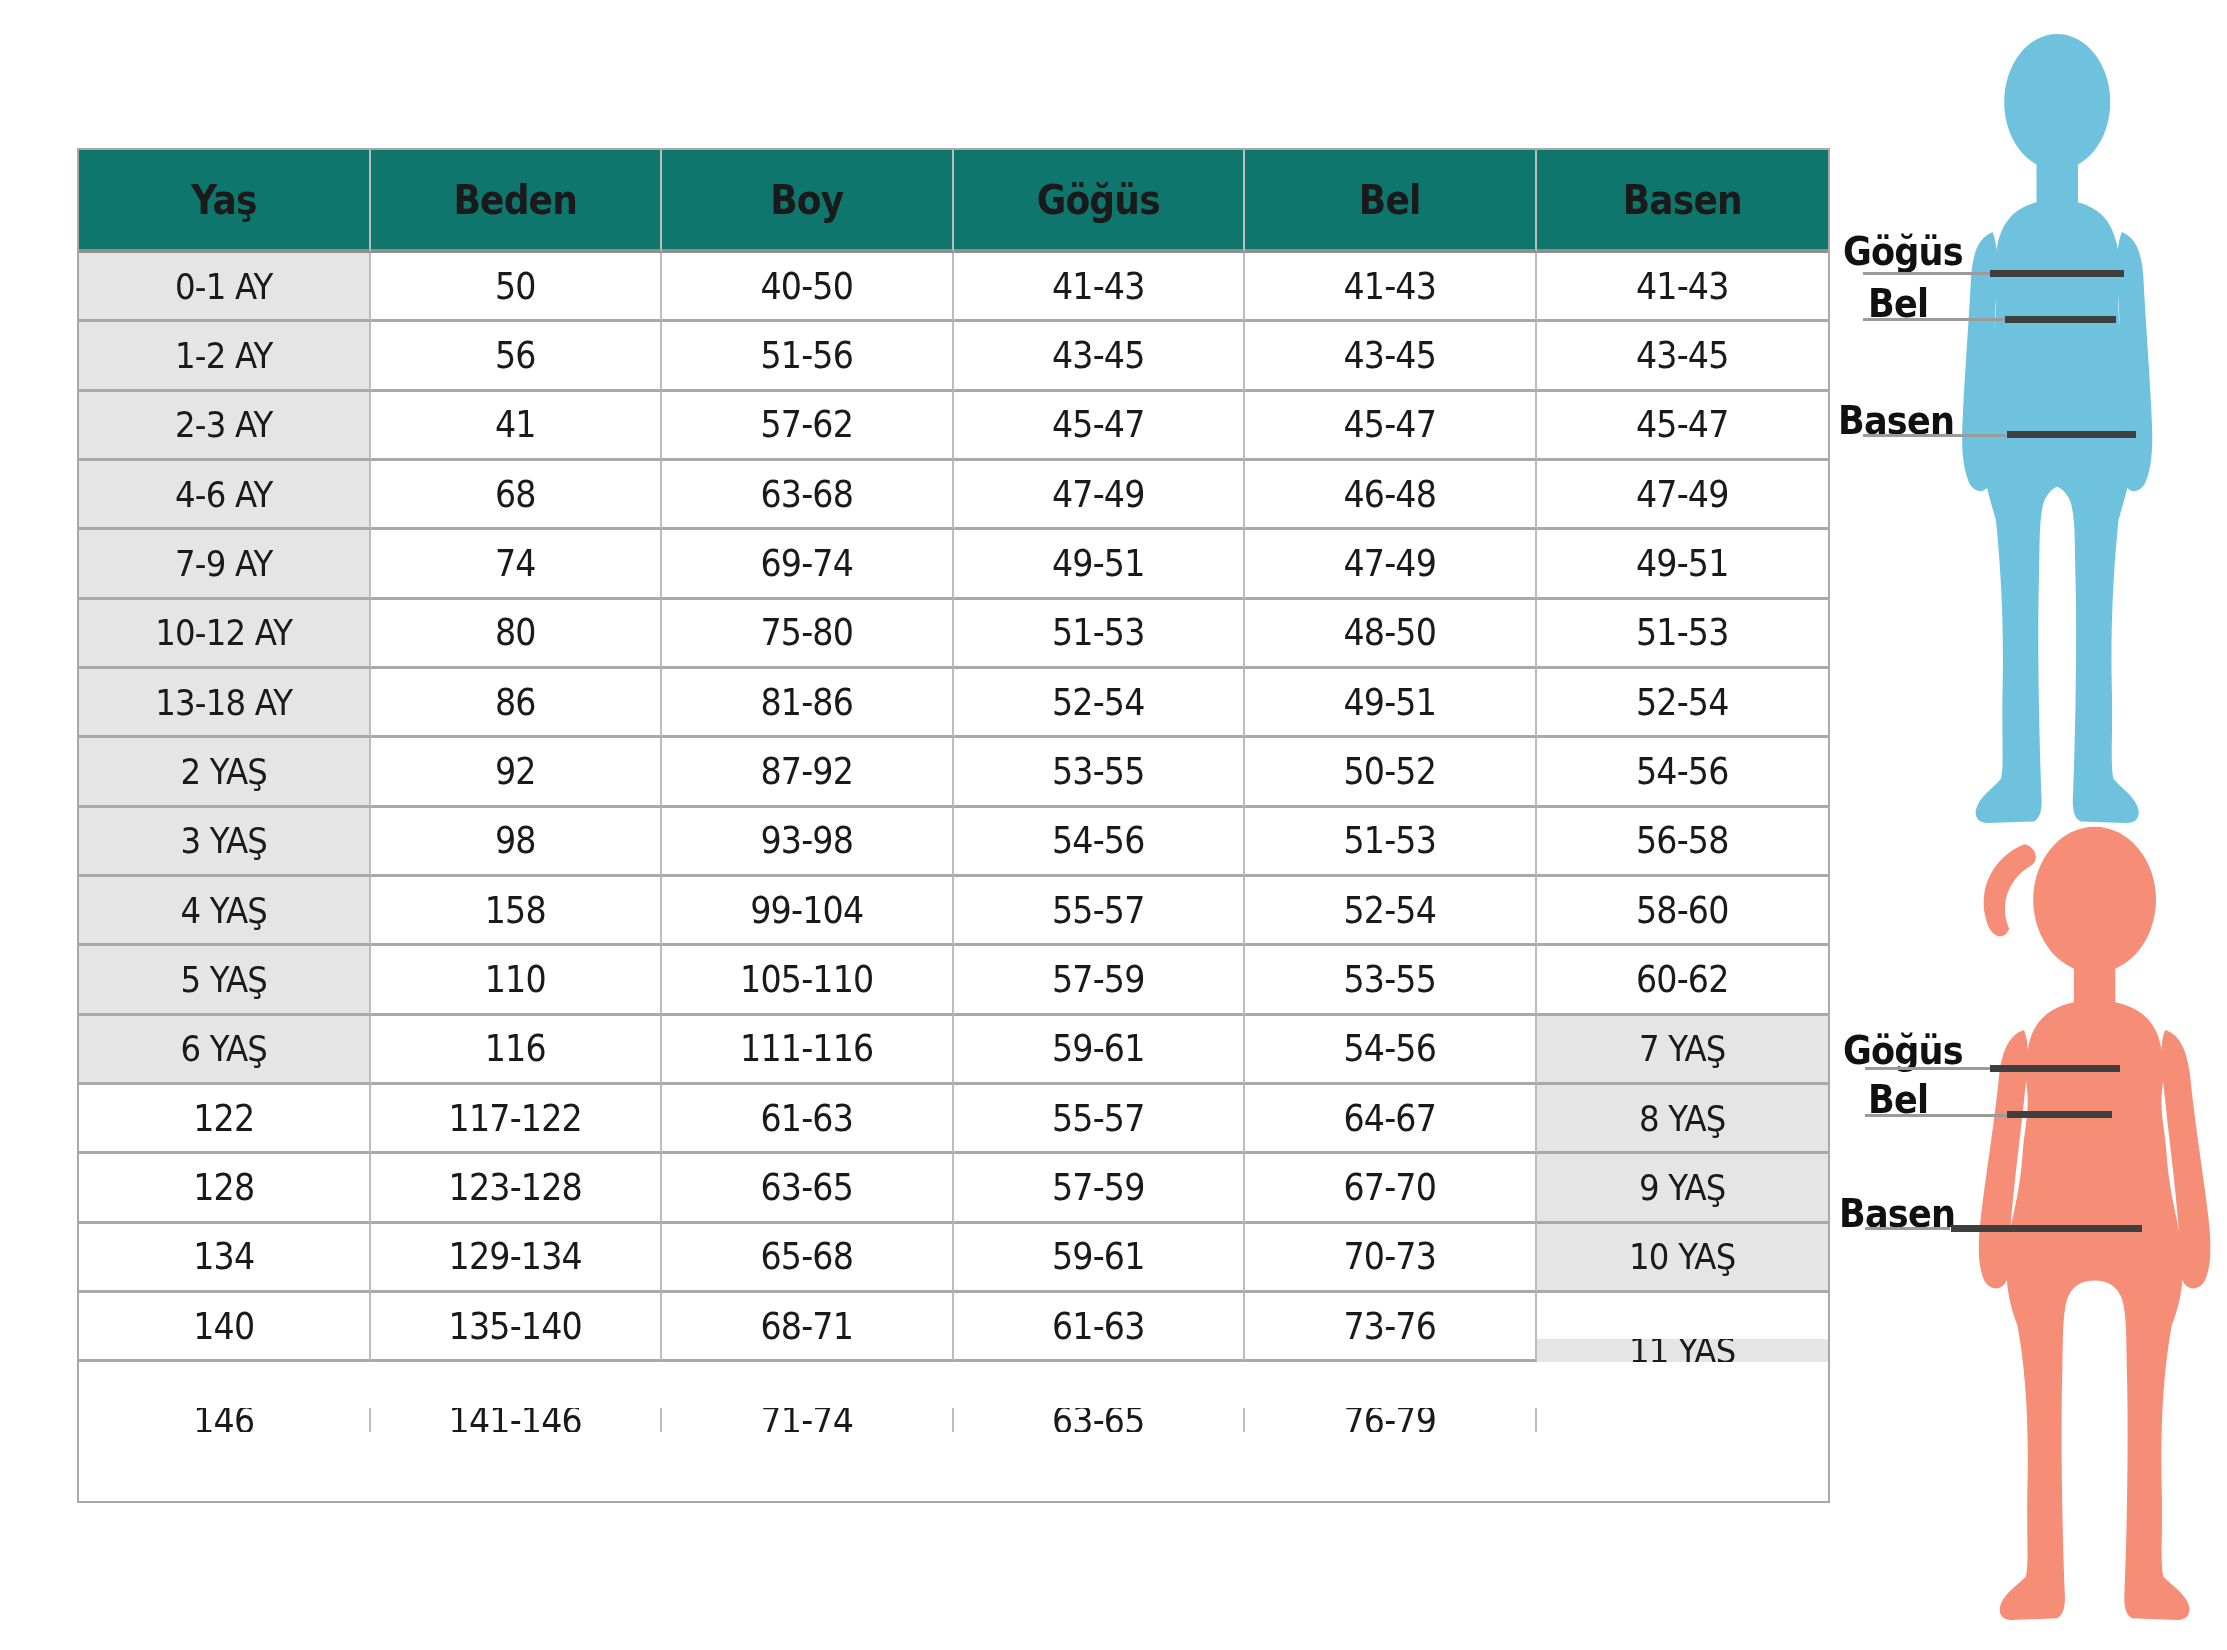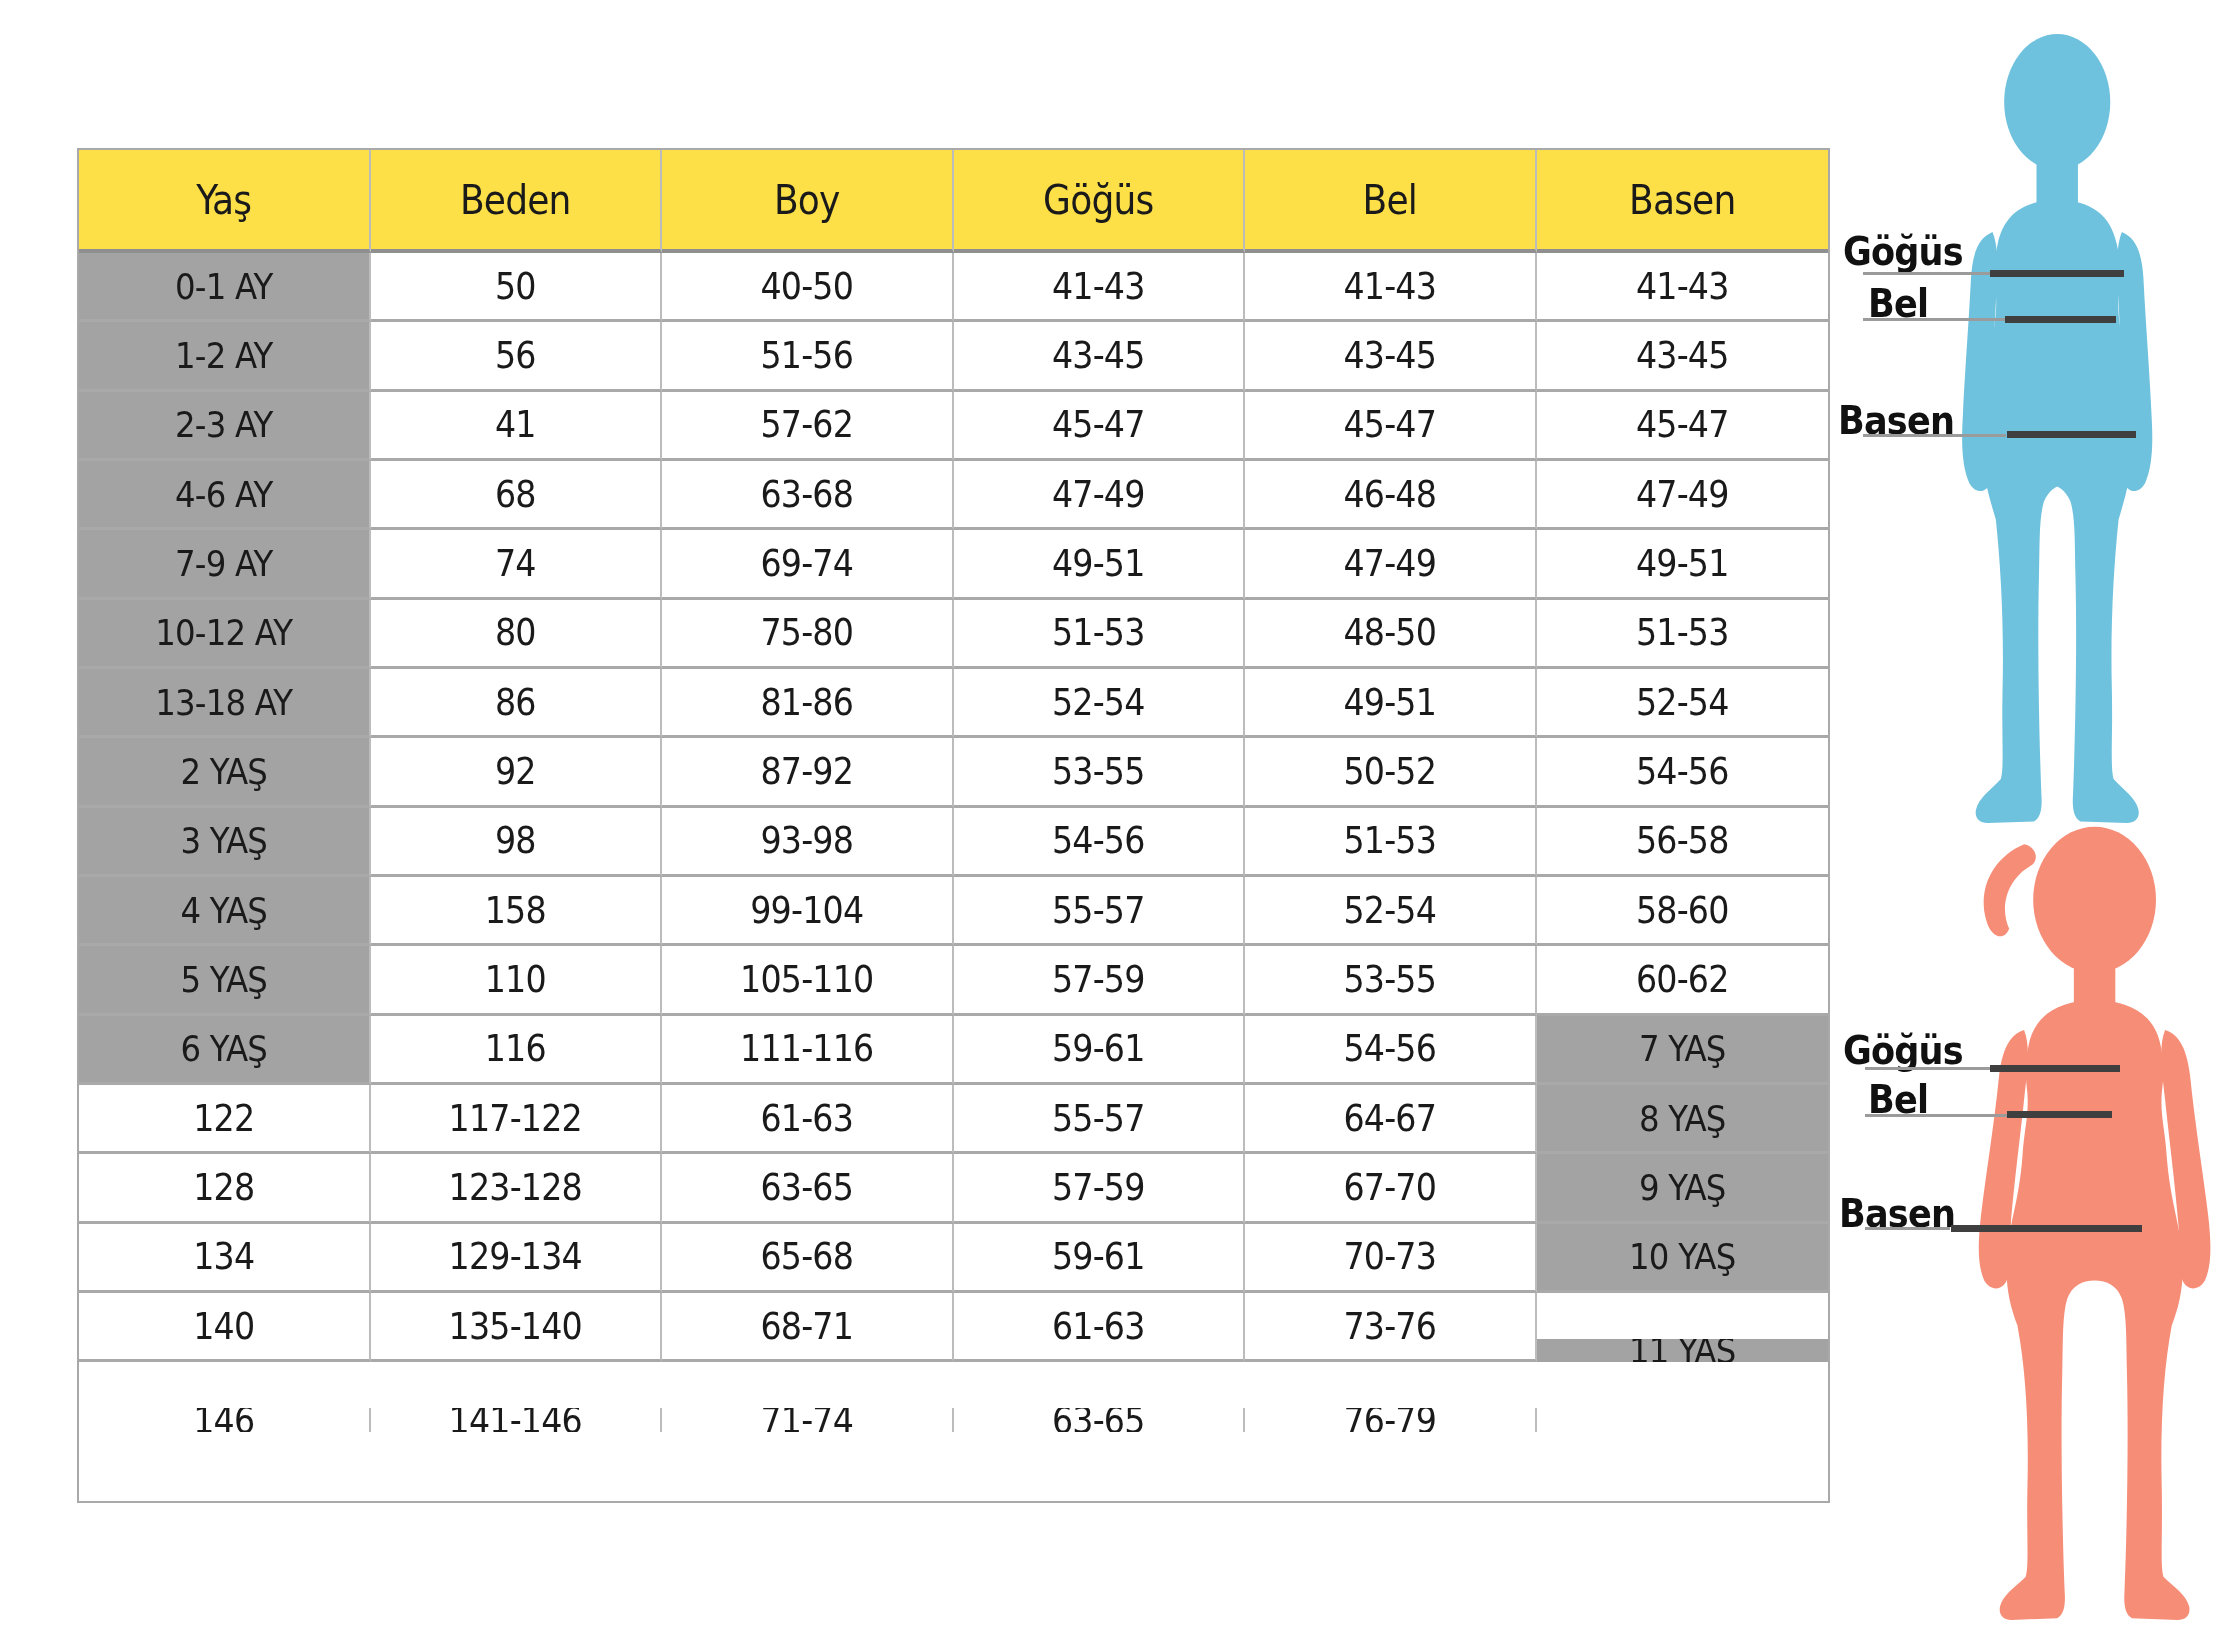--- a/index.html
+++ b/index.html
@@ -30,27 +30,27 @@
     border-bottom:3.3px solid #a9a9a9;
     font-size:37px;
     letter-spacing:-0.8px;
     background:#ffffff;
     overflow:hidden;
     white-space:nowrap;
   }
   .cell:nth-child(6n){border-right:none;}
   .tbl .cell:nth-last-child(-n+6){border-bottom:none;margin-top:46px;}
   .th{
-    background:#fde047;
-    font-weight:400;
+    background:#0f766e;
+    font-weight:700;
     font-size:40px;
     border-bottom:4.1px solid #8f8f8f;
     text-align:center;
   }
-  .age{background:#a3a3a3;font-size:36px;}
+  .age{background:#e5e5e5;font-size:36px;}
 
   
   .fig-label{
     position:absolute;
     font-weight:700;
     font-size:39px;
     letter-spacing:-0.8px;
     color:#111111;
     white-space:nowrap;
     line-height:1;

